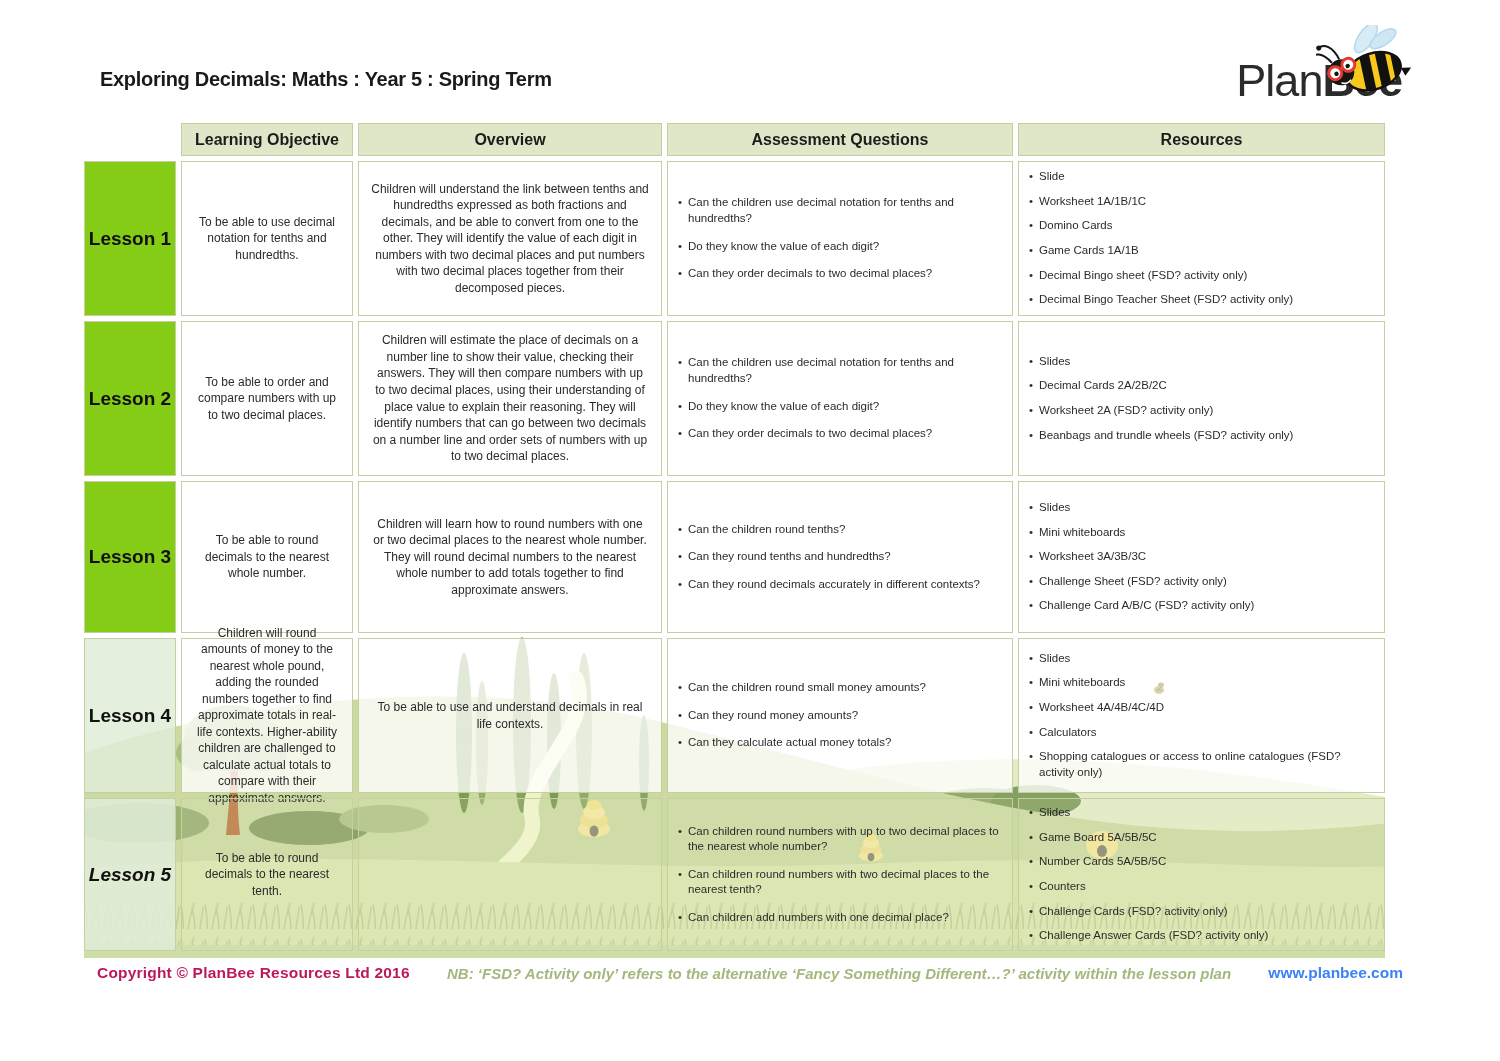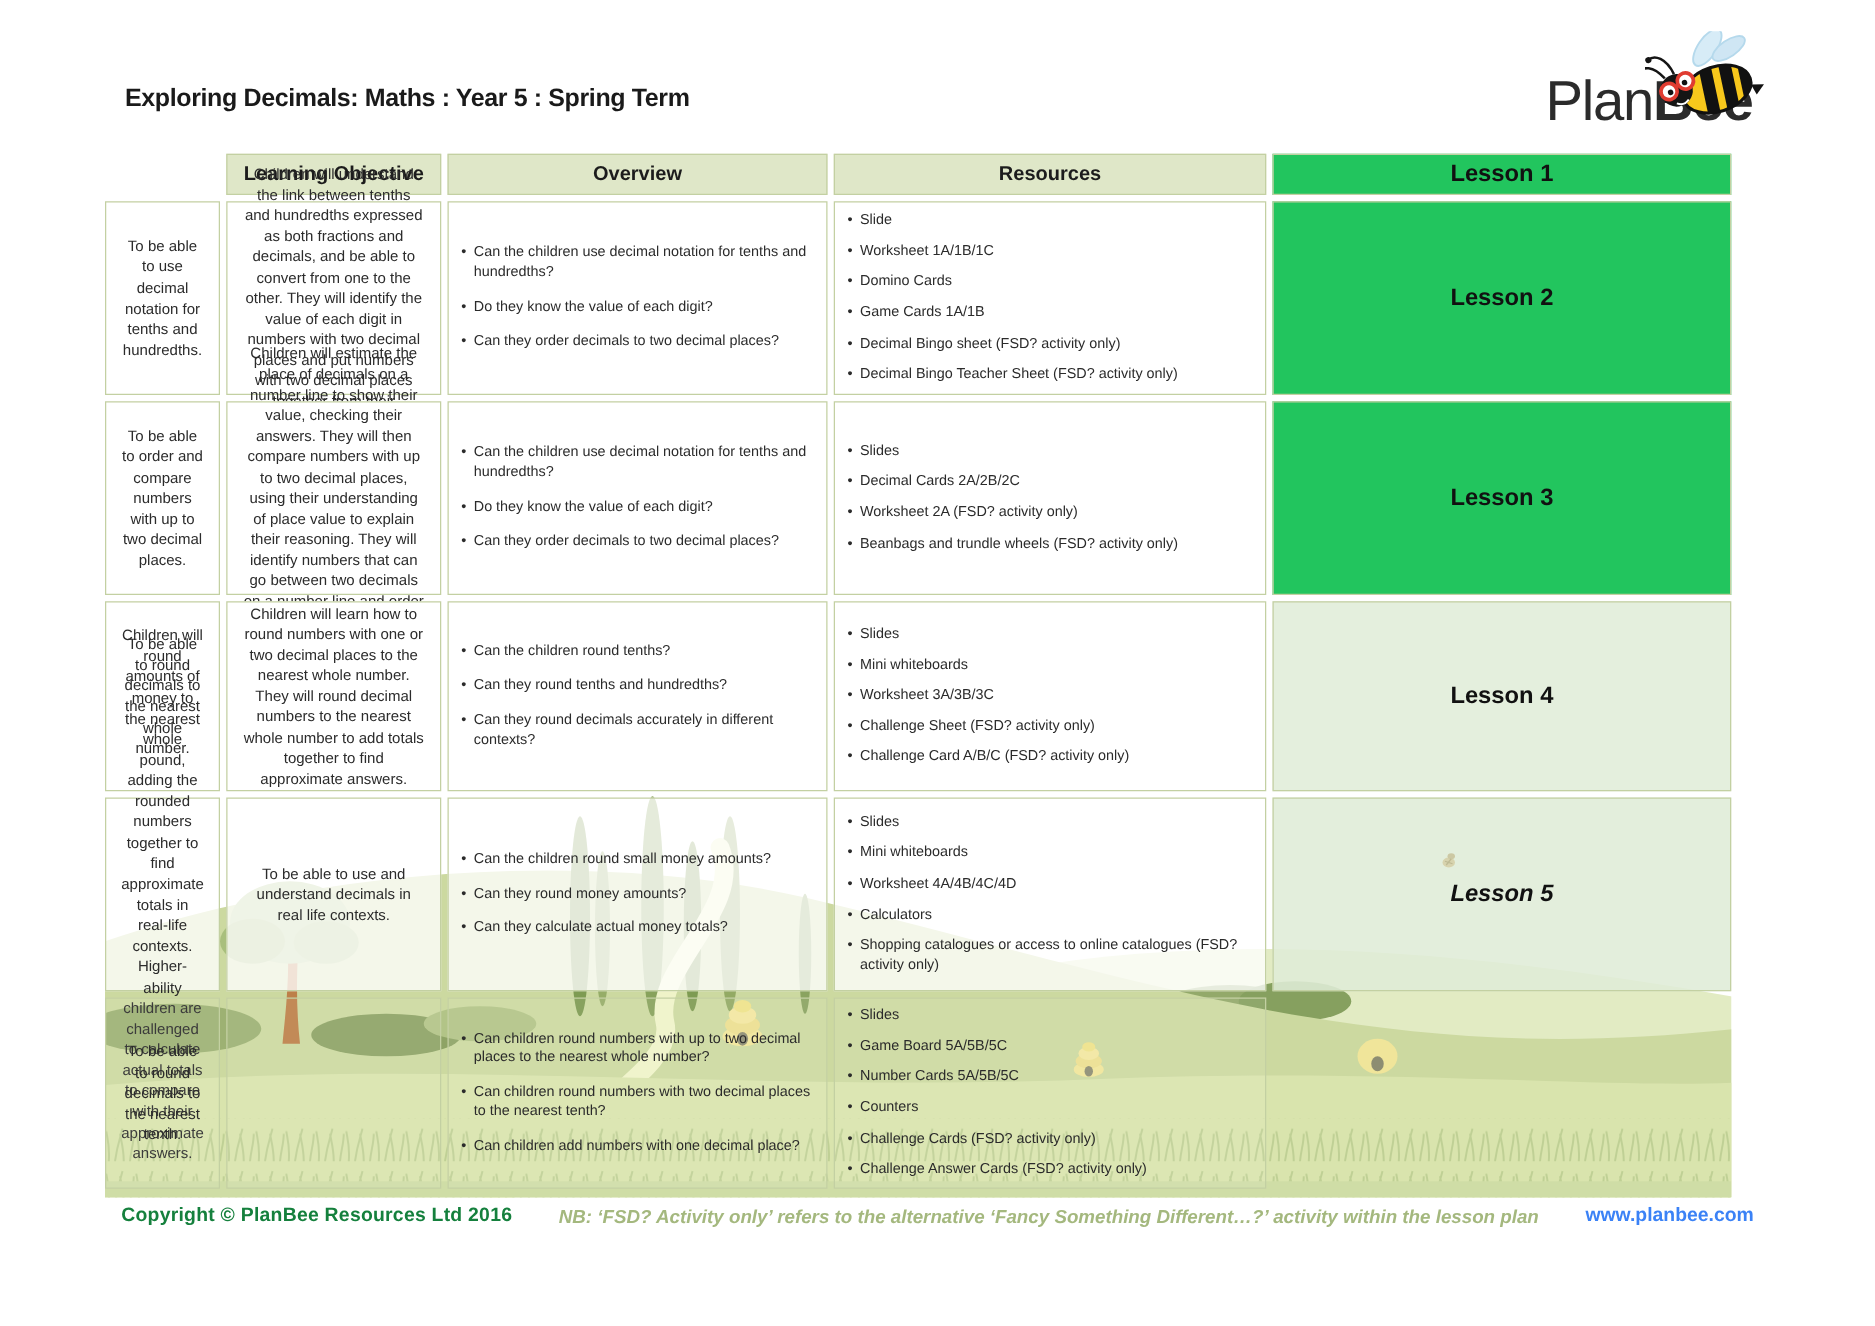--- a/index.html
+++ b/index.html
@@ -17,21 +17,21 @@
            display:grid; grid-template-columns:92px 172px 304px 346px 367px;
            grid-template-rows:33px 155px 155px 152px 155px 153px; gap:5px; }
 
   .landscape { position:absolute; left:0; top:500px; width:1301px; height:335px; z-index:0; }
 
   .cell { position:relative; z-index:1; border:1.5px solid #c3d0a2; background:#fff; color:#2b2b2b; }
   .blankcell { position:relative; z-index:1; background:transparent; }
 
   .hd { background:#dfe7c8; display:flex; align-items:center; justify-content:center;
         font-weight:700; font-size:16px; color:#1c1c1c; }
-  .lb { background:#22c55e; display:flex; align-items:center; justify-content:center;
+  .lb { background:#84cc16; display:flex; align-items:center; justify-content:center;
         font-weight:700; font-size:19px; color:#111; }
 
   .center { display:flex; align-items:center; justify-content:center; text-align:center;
             font-size:12px; line-height:1.38; padding:18px 12px; }
   .list { display:flex; flex-direction:column; justify-content:center;
           font-size:11.5px; line-height:1.35; padding:8px 8px 8px 8px; }
   .bullet-item { position:relative; padding-left:12px; }
   .q .bullet-item { margin:6px 0; }
   .res .bullet-item { margin:4.5px 0; }
   .bullet { position:absolute; left:2px; top:0; }
@@ -39,21 +39,21 @@
   
   .m  { background:rgba(255,255,255,0.78); }
   .mg { background:rgba(223,236,215,0.85); }
   .t  { background:rgba(255,255,255,0.08); }
   .tg { background:rgba(223,236,215,0.88);font-style:italic; }
 
   .doodle { position:absolute; z-index:2; left:1066px; top:556px; width:18px; height:18px; opacity:.85; }
 
   .footer { position:absolute; left:97px; top:958px; width:1306px; height:30px;
             display:flex; align-items:center; justify-content:space-between; }
-  .copyright { font-weight:700; font-size:15.5px; color:#15803d; letter-spacing:0.2px; }
+  .copyright { font-weight:700; font-size:15.5px; color:#be185d; letter-spacing:0.2px; }
   .note { font-weight:700; font-style:italic; font-size:15px; color:#a4b87e; }
   .website { font-weight:700; font-size:15.5px; color:#3b82f6; }
 </style>
 </head>
 <body>
 
 <div class="page">
 
   <div class="page-title">Exploring Decimals: Maths : Year 5 : Spring Term</div>
 
@@ -133,20 +133,21 @@
         <ellipse cx="510" cy="182" rx="7" ry="5" fill="#eee289"></ellipse>
         <ellipse cx="510" cy="208" rx="4.5" ry="5.5" fill="#8d8d72"></ellipse>
       </g>
       <rect x="0" y="272" width="1301" height="63" fill="url(#grass)" opacity="0.8"></rect>
       <rect x="0" y="322" width="1301" height="13" fill="#cfdda6"></rect>
     </svg>
 
     <div class="blankcell"></div>
     <div class="cell hd">Learning Objective</div>
     <div class="cell hd">Overview</div>
+    <div class="cell hd">Assessment Questions</div>
     <div class="cell hd">Resources</div>
 
     <div class="cell lb">Lesson 1</div>
     <div class="cell center">To be able to use decimal notation for tenths and hundredths.</div>
     <div class="cell center">Children will understand the link between tenths and hundredths expressed as both fractions and decimals, and be able to convert from one to the other. They will identify the value of each digit in numbers with two decimal places and put numbers with two decimal places together from their decomposed pieces.</div>
     <div class="cell list q">
         <div class="bullet-item"><span class="bullet">•</span><span class="bullet-text">Can the children use decimal notation for tenths and hundredths?</span></div>
         <div class="bullet-item"><span class="bullet">•</span><span class="bullet-text">Do they know the value of each digit?</span></div>
         <div class="bullet-item"><span class="bullet">•</span><span class="bullet-text">Can they order decimals to two decimal places?</span></div>
       </div>

